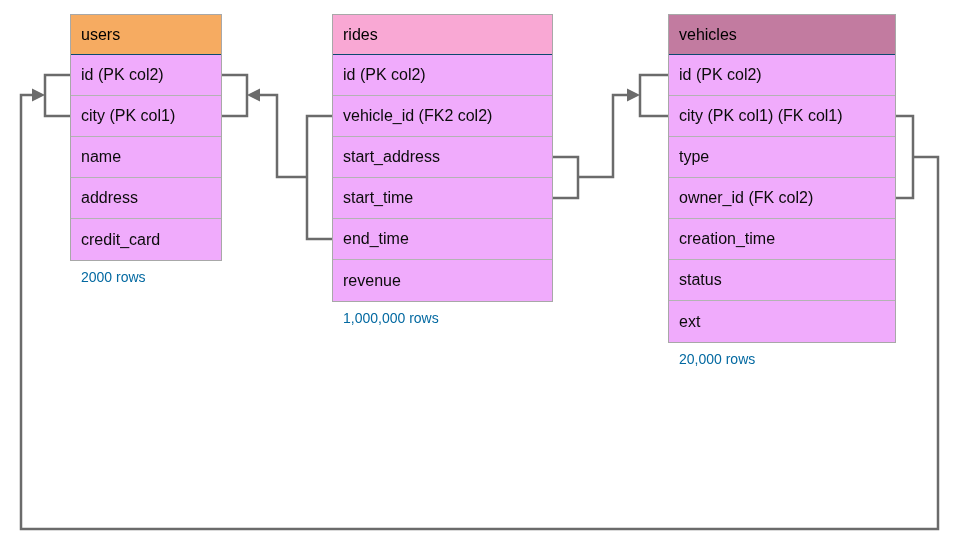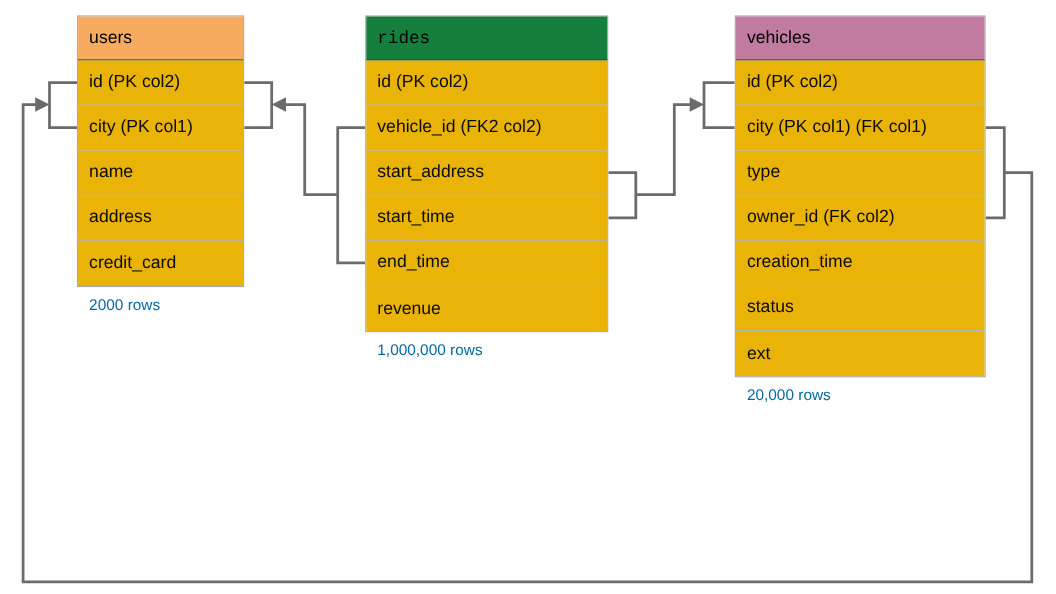--- a/index.html
+++ b/index.html
@@ -15,21 +15,21 @@
     border:1px solid #a8a8a8;box-sizing:border-box;
   }
   .thead{
     height:40px;box-sizing:border-box;border-bottom:1px solid #0c4a6e;
     display:flex;align-items:center;padding:0 10px;
     font-size:16px;color:#000;
   }
   .trow{
     height:41px;box-sizing:border-box;border-bottom:1px solid #b3b3b3;
     display:flex;align-items:center;padding:0 10px;
-    font-size:16px;color:#0b0b0b;background:#eab308;white-space:nowrap;
+    font-size:16px;color:#0b0b0b;background:#f0abfc;white-space:nowrap;
   }
   .trow:last-child{border-bottom:none;}
   .rowcount{
     position:absolute;left:10px;top:100%;margin-top:9px;
     font-size:14px;color:#0369a1;white-space:nowrap;
   }
 </style>
 </head>
 <body>
 
@@ -69,21 +69,21 @@
         <div class="trow">id (PK col2)</div>
         <div class="trow">city (PK col1)</div>
         <div class="trow">name</div>
         <div class="trow">address</div>
         <div class="trow">credit_card</div>
       </div>
     <div class="rowcount">2000 rows</div>
   </div>
 
   <div class="table" style="left:332px;top:14px;width:221px">
-    <div class="thead" style="background: #15803d; font-family: Liberation Mono, monospace;">rides</div>
+    <div class="thead" style="background: #f9a8d4;">rides</div>
     <div class="tbody">
         <div class="trow">id (PK col2)</div>
         <div class="trow">vehicle_id (FK2 col2)</div>
         <div class="trow">start_address</div>
         <div class="trow">start_time</div>
         <div class="trow">end_time</div>
         <div class="trow">revenue</div>
       </div>
     <div class="rowcount">1,000,000 rows</div>
   </div>

